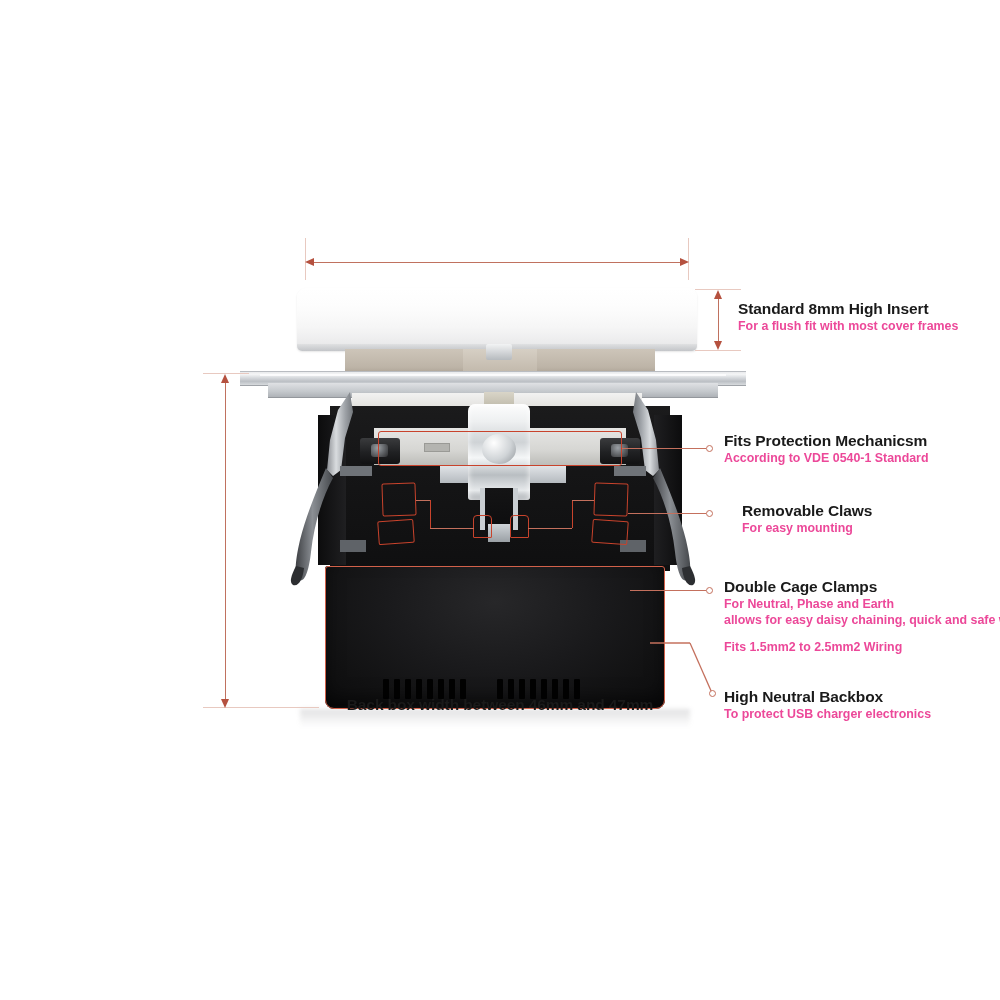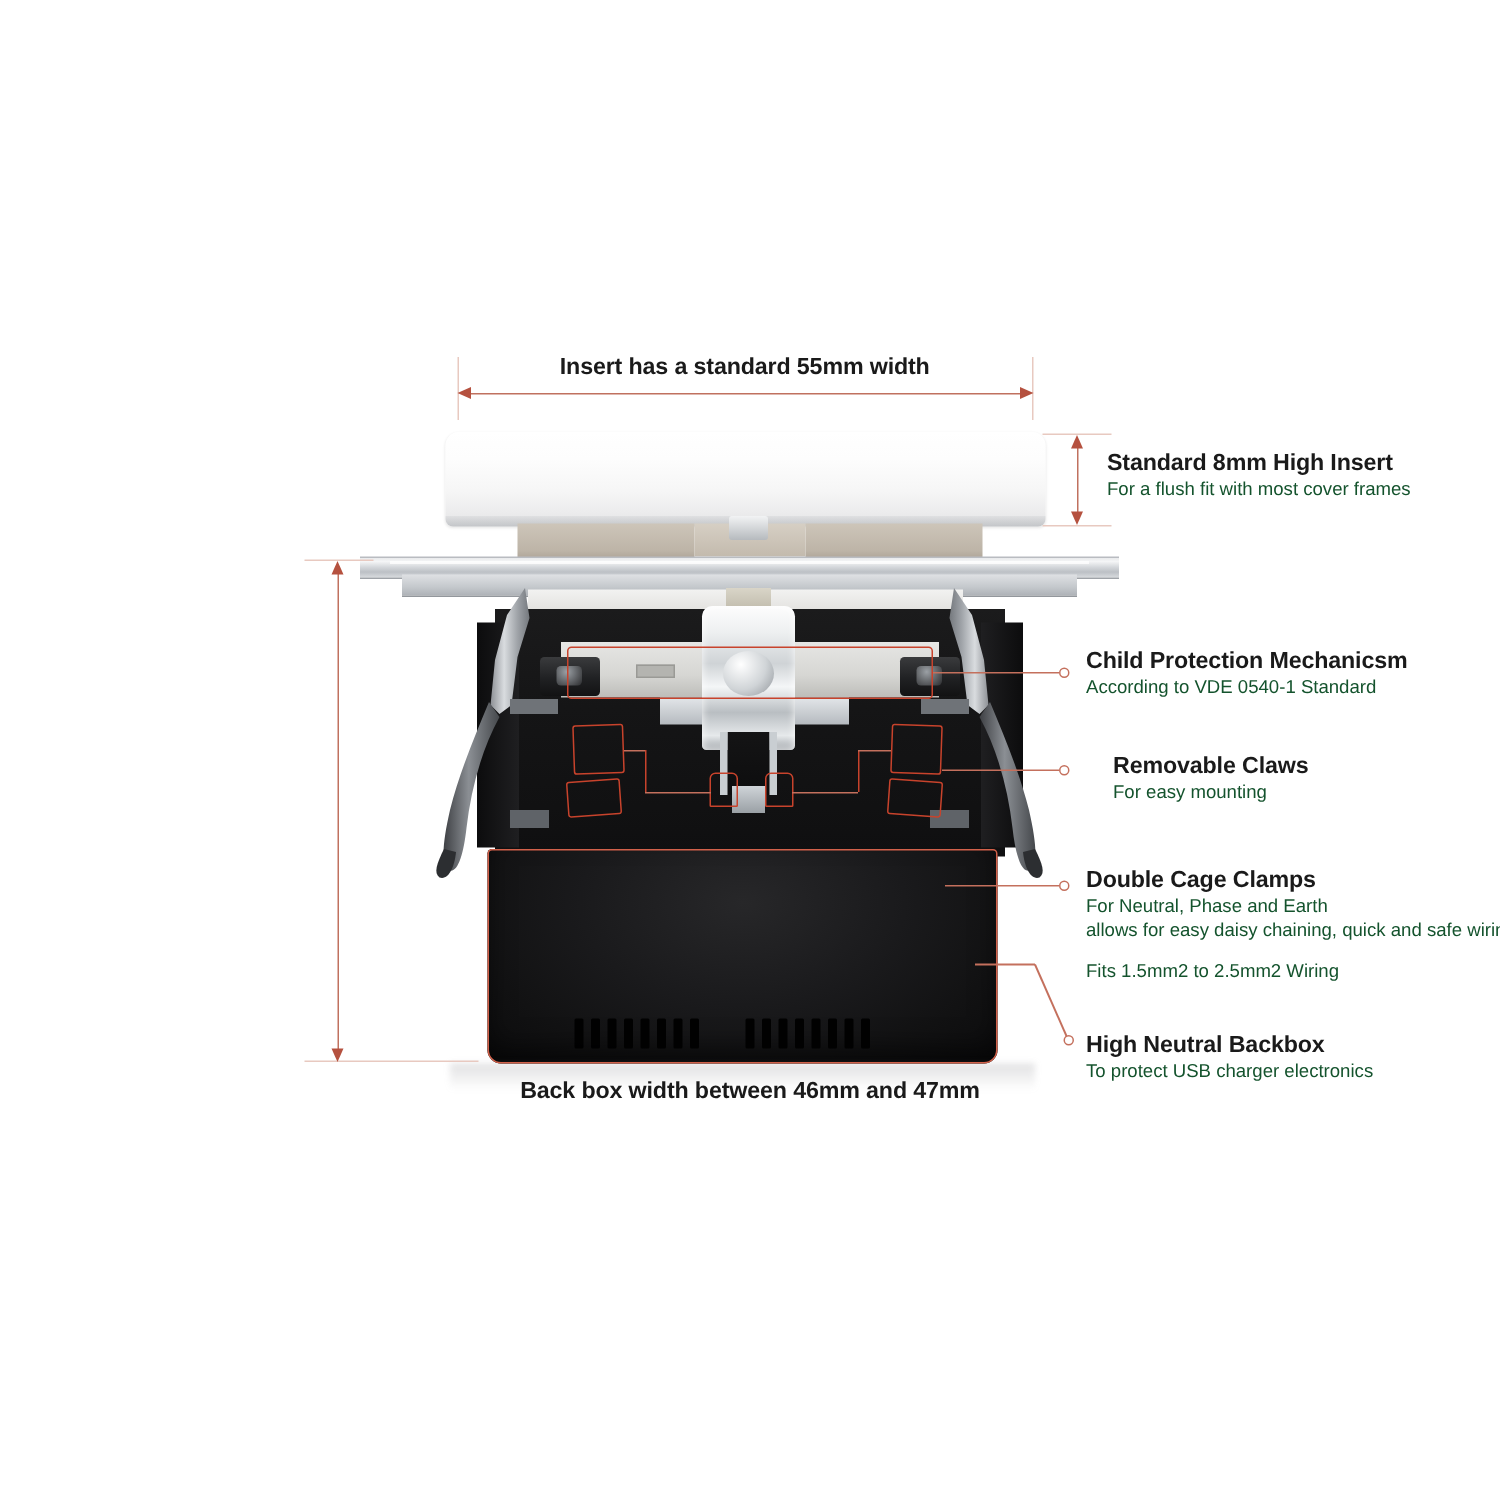--- a/index.html
+++ b/index.html
@@ -25,22 +25,22 @@
   .callout .title {
     font-size: 15.5px;
     font-weight: bold;
     color: #1a1a1a;
     letter-spacing: -0.1px;
     line-height: 1.18;
     white-space: nowrap;
   }
   .callout .sub {
     font-size: 12.4px;
-    font-weight: normal;
-    color: #14532d;
+    font-weight: bold;
+    color: #ec4899;
     line-height: 1.22;
     white-space: nowrap;
     margin-top: 1px;
   }
   .callout .sub.gap { margin-top: 11px; }
   .callout.right-al { text-align: left; }
   .callout.left-al  { text-align: left; }
   .callout.center-al { text-align: center; }
 
   
@@ -376,39 +376,36 @@
   <div class="leader" style="left:572px; top:500px; width:22px;"></div>
 
   <div class="hl" style="left:325px; top:566px; width:340px; height:143px; border-radius:3px 3px 9px 9px; border-color:#d2614a;"></div>
 
   <div class="extline" style="left:305px; top:238px; width:1.4px; height:42px;"></div>
   <div class="extline" style="left:688px; top:238px; width:1.4px; height:42px;"></div>
   <div class="dimline" style="left:312px; top:261.5px; width:372px; height:1.4px;"></div>
   <div class="arrowhead ah-left" style="left:305px; top:258px;"></div>
   <div class="arrowhead ah-right" style="left:680px; top:258px;"></div>
 
-  <div class="callout center-al" style="left:300px; top:236px; width:393px;">
-    <div class="title">Insert has a standard 55mm width</div>
-  </div>
 
   <div class="extline" style="left:695px; top:289px; width:46px; height:1.4px;"></div>
   <div class="extline" style="left:695px; top:350px; width:46px; height:1.4px;"></div>
   <div class="dimline" style="left:718px; top:296px; width:1.4px; height:48px;"></div>
   <div class="arrowhead ah-up" style="left:714px; top:290px;"></div>
   <div class="arrowhead ah-down" style="left:714px; top:341px;"></div>
 
   <div class="callout right-al" style="left:738px; top:300px;">
     <div class="title">Standard 8mm High Insert</div>
     <div class="sub">For a flush fit with most cover frames</div>
   </div>
 
   <div class="leader" style="left:622px; top:448px; width:84px;"></div>
   <div class="dot" style="left:706px; top:444.5px;"></div>
   <div class="callout right-al" style="left:724px; top:432px;">
-    <div class="title">Child Protection Mechanicsm</div>
+    <div class="title">Fits Protection Mechanicsm</div>
     <div class="sub">According to VDE 0540-1 Standard</div>
   </div>
 
   <div class="leader" style="left:628px; top:513px; width:78px;"></div>
   <div class="dot" style="left:706px; top:509.5px;"></div>
   <div class="callout right-al" style="left:724px; top:502px;margin-left:18px;">
     <div class="title">Removable Claws</div>
     <div class="sub">For easy mounting</div>
   </div>
 
@@ -431,17 +428,17 @@
     <div class="sub">To protect USB charger electronics</div>
   </div>
 
   <div class="extline" style="left:203px; top:373px; width:46px; height:1.4px;"></div>
   <div class="extline" style="left:203px; top:707px; width:116px; height:1.4px;"></div>
   <div class="dimline" style="left:225px; top:381px; width:1.4px; height:320px;"></div>
   <div class="arrowhead ah-up" style="left:221px; top:374px;"></div>
   <div class="arrowhead ah-down" style="left:221px; top:699px;"></div>
 
 
-  <div class="callout center-al" style="left:180px; top:719px; width:640px;">
+  <div class="callout center-al" style="left:180px; top:696px; width:640px;">
     <div class="title">Back box width between 46mm and 47mm</div>
   </div>
 
 </div>
 
 </body></html>

